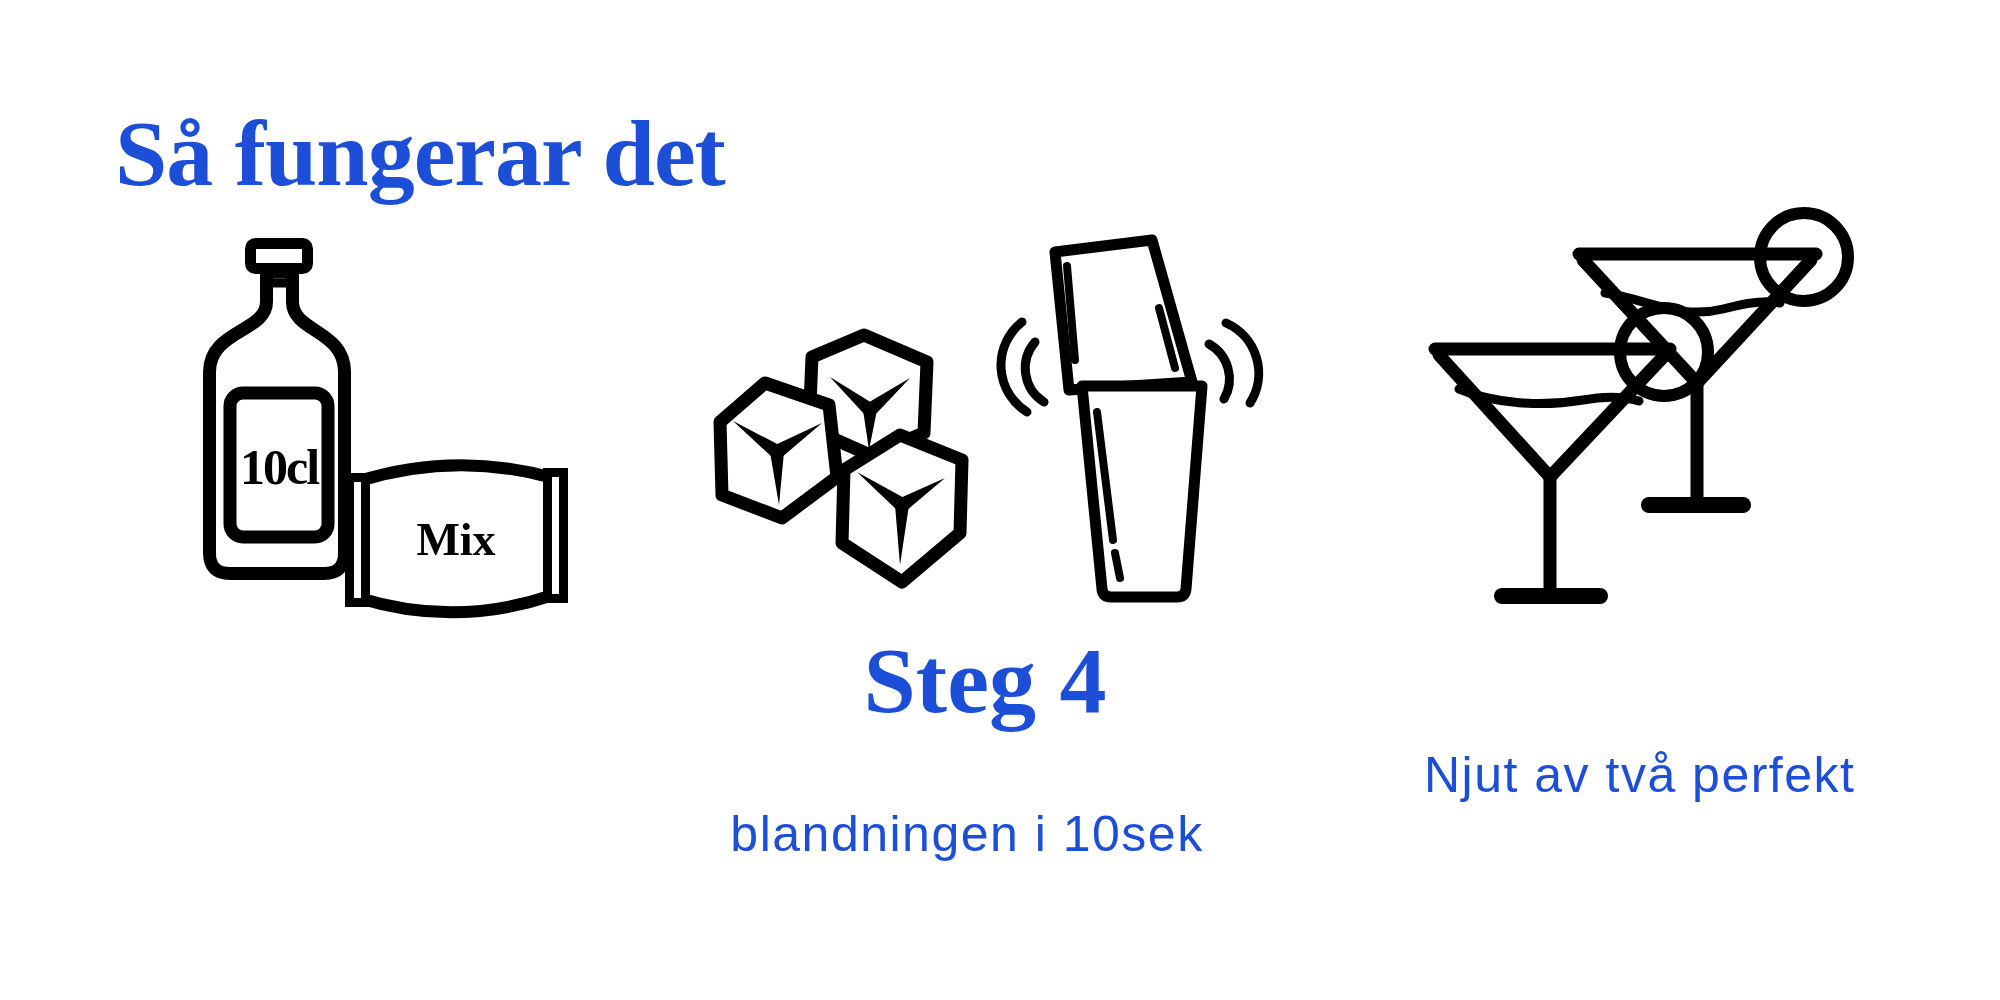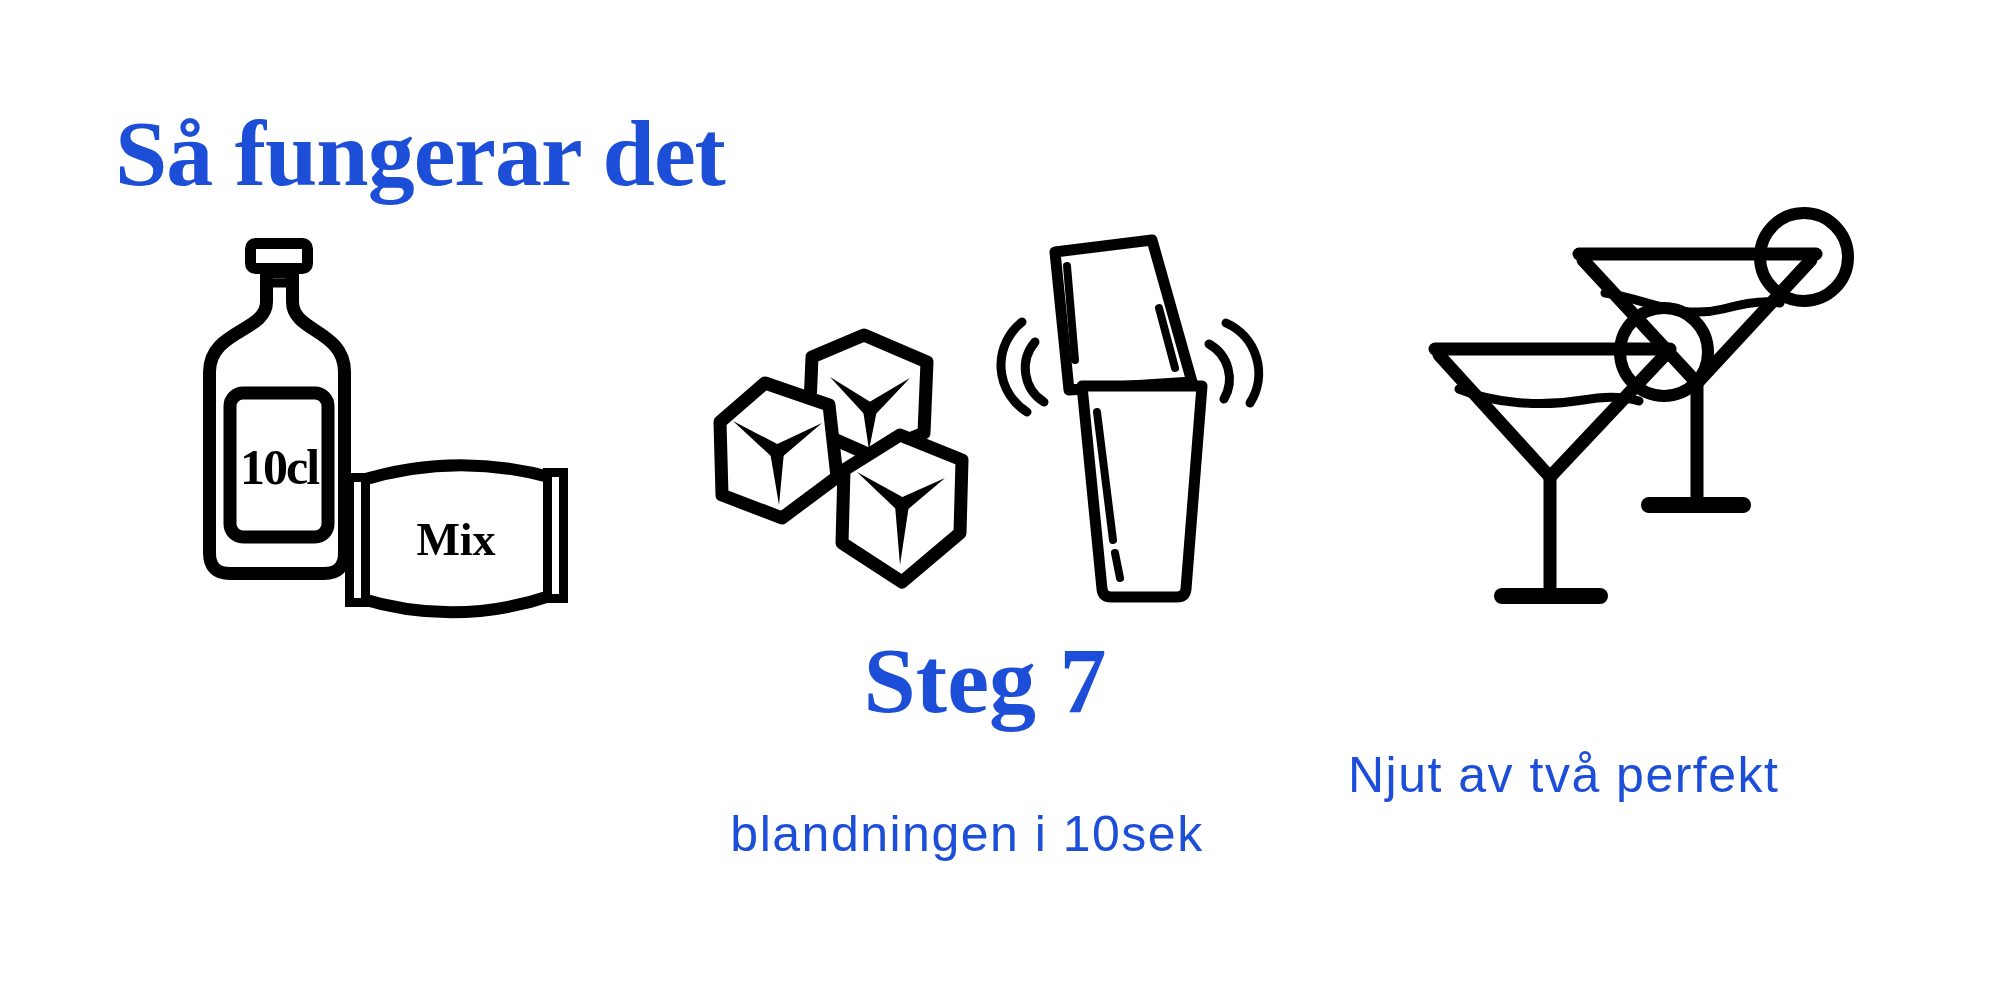--- a/index.html
+++ b/index.html
@@ -43,21 +43,21 @@
     top:746px;
     margin:0;
     font-size:50px;
     line-height:59px;
     letter-spacing:1.5px;
     font-weight:400;
     white-space:nowrap;
   }
   .step-desc.s1{left:150px;text-align:left;}
   .step-desc.s2{left:688px;width:504px;text-align:center;}
-  .step-desc.s3{left:1321px;text-align:left;}
+  .step-desc.s3{left:1397px;text-align:left;}
   .icon-svg{position:absolute;display:block;}
   #icon1{left:160px;top:210px;}
   #icon2{left:660px;top:220px;}
   #icon3{left:1390px;top:160px;}
   svg text{
     font-family:"Liberation Serif", serif;
     font-weight:700;
     fill:#000;
   }
 </style>
@@ -144,21 +144,21 @@
     </g>
     <g stroke="#000" fill="none" stroke-linecap="round">
       <line x1="1408" y1="349" x2="1643" y2="349" stroke-width="13"></line>
       <path d="M 1412 355 L 1523 477 L 1638 355" stroke-width="13" stroke-linejoin="round"></path>
       <path d="M 1432 389 C 1468 404, 1515 407, 1556 400 C 1582 395, 1602 398, 1612 401" stroke-width="9"></path>
       <line x1="1523" y1="477" x2="1523" y2="594" stroke-width="13"></line>
       <line x1="1475" y1="596" x2="1573" y2="596" stroke-width="16"></line>
     </g>
   </svg>
 
-  <h2 class="step-heading s2">Steg 7</h2>
+  <h2 class="step-heading s2">Steg 4</h2>
 
   <p class="step-desc s1">
     <br>
   </p>
   <p class="step-desc s2">
     <br>
     <span>blandningen i 10sek</span>
   </p>
   <p class="step-desc s3">
     <span>Njut av två perfekt</span><br>

